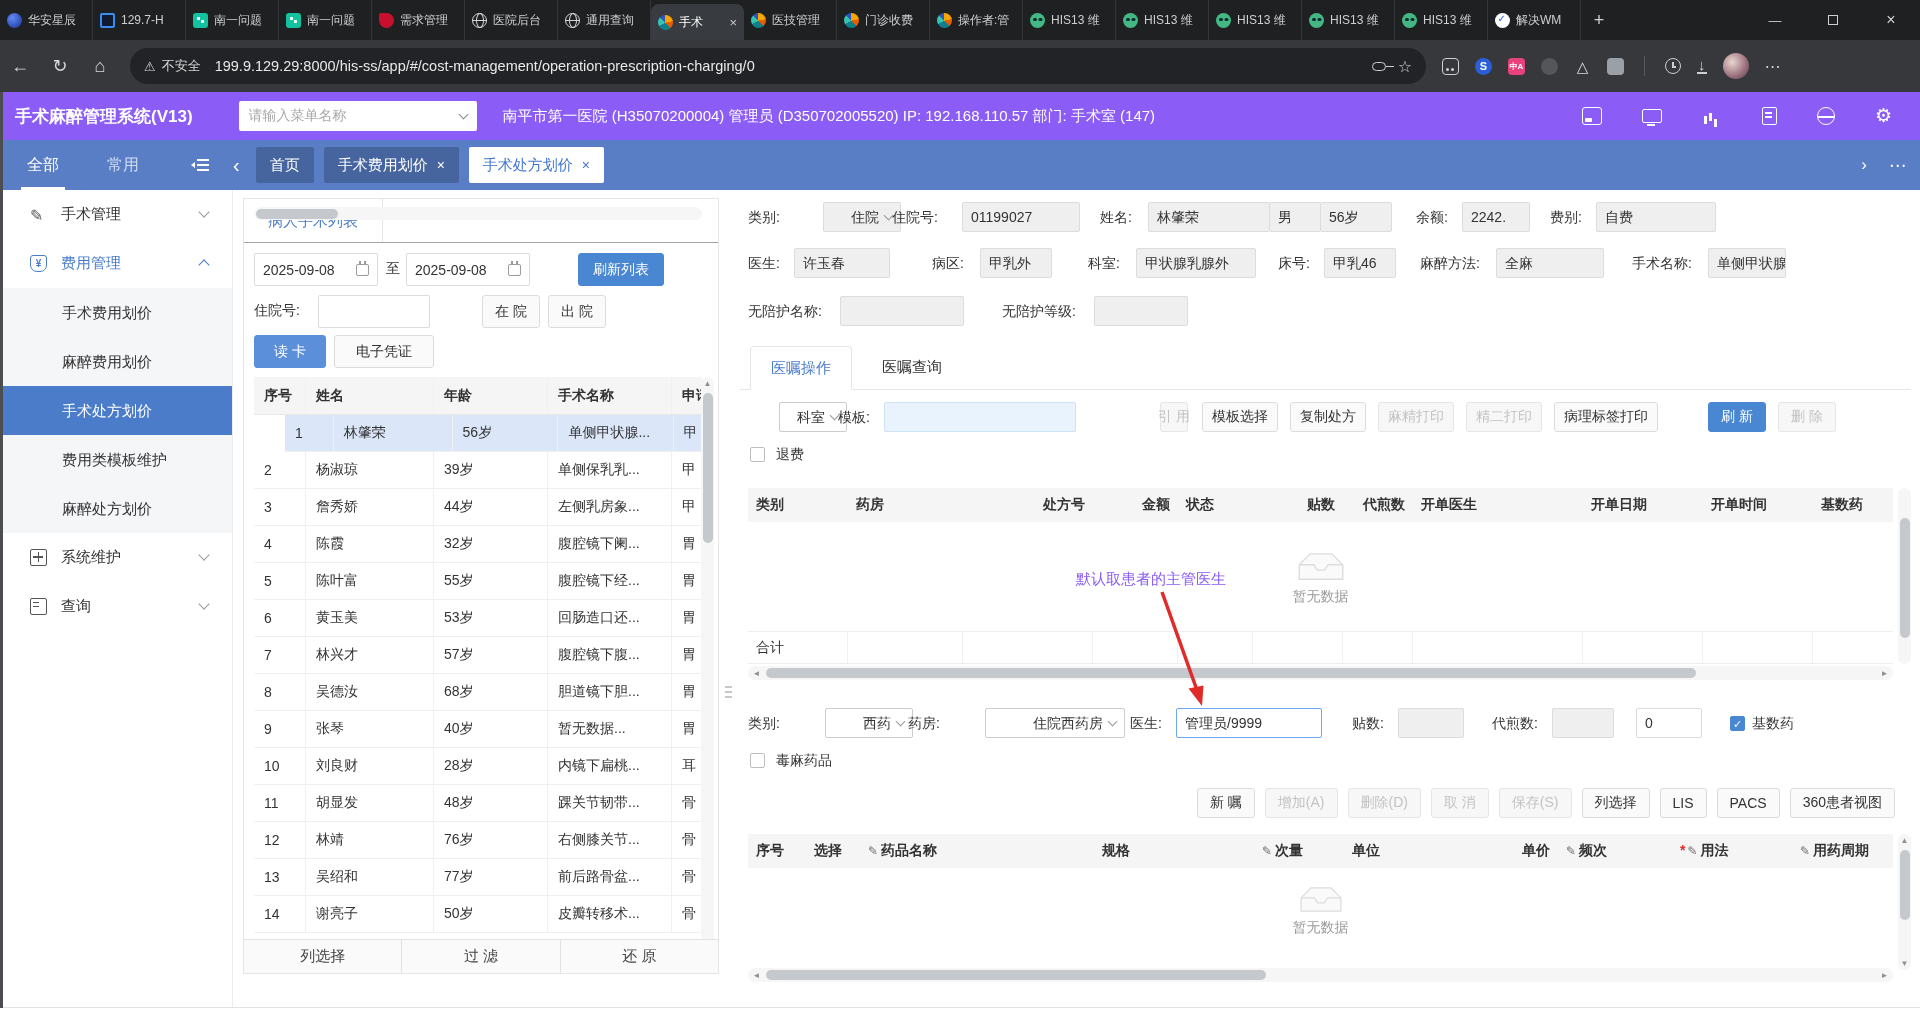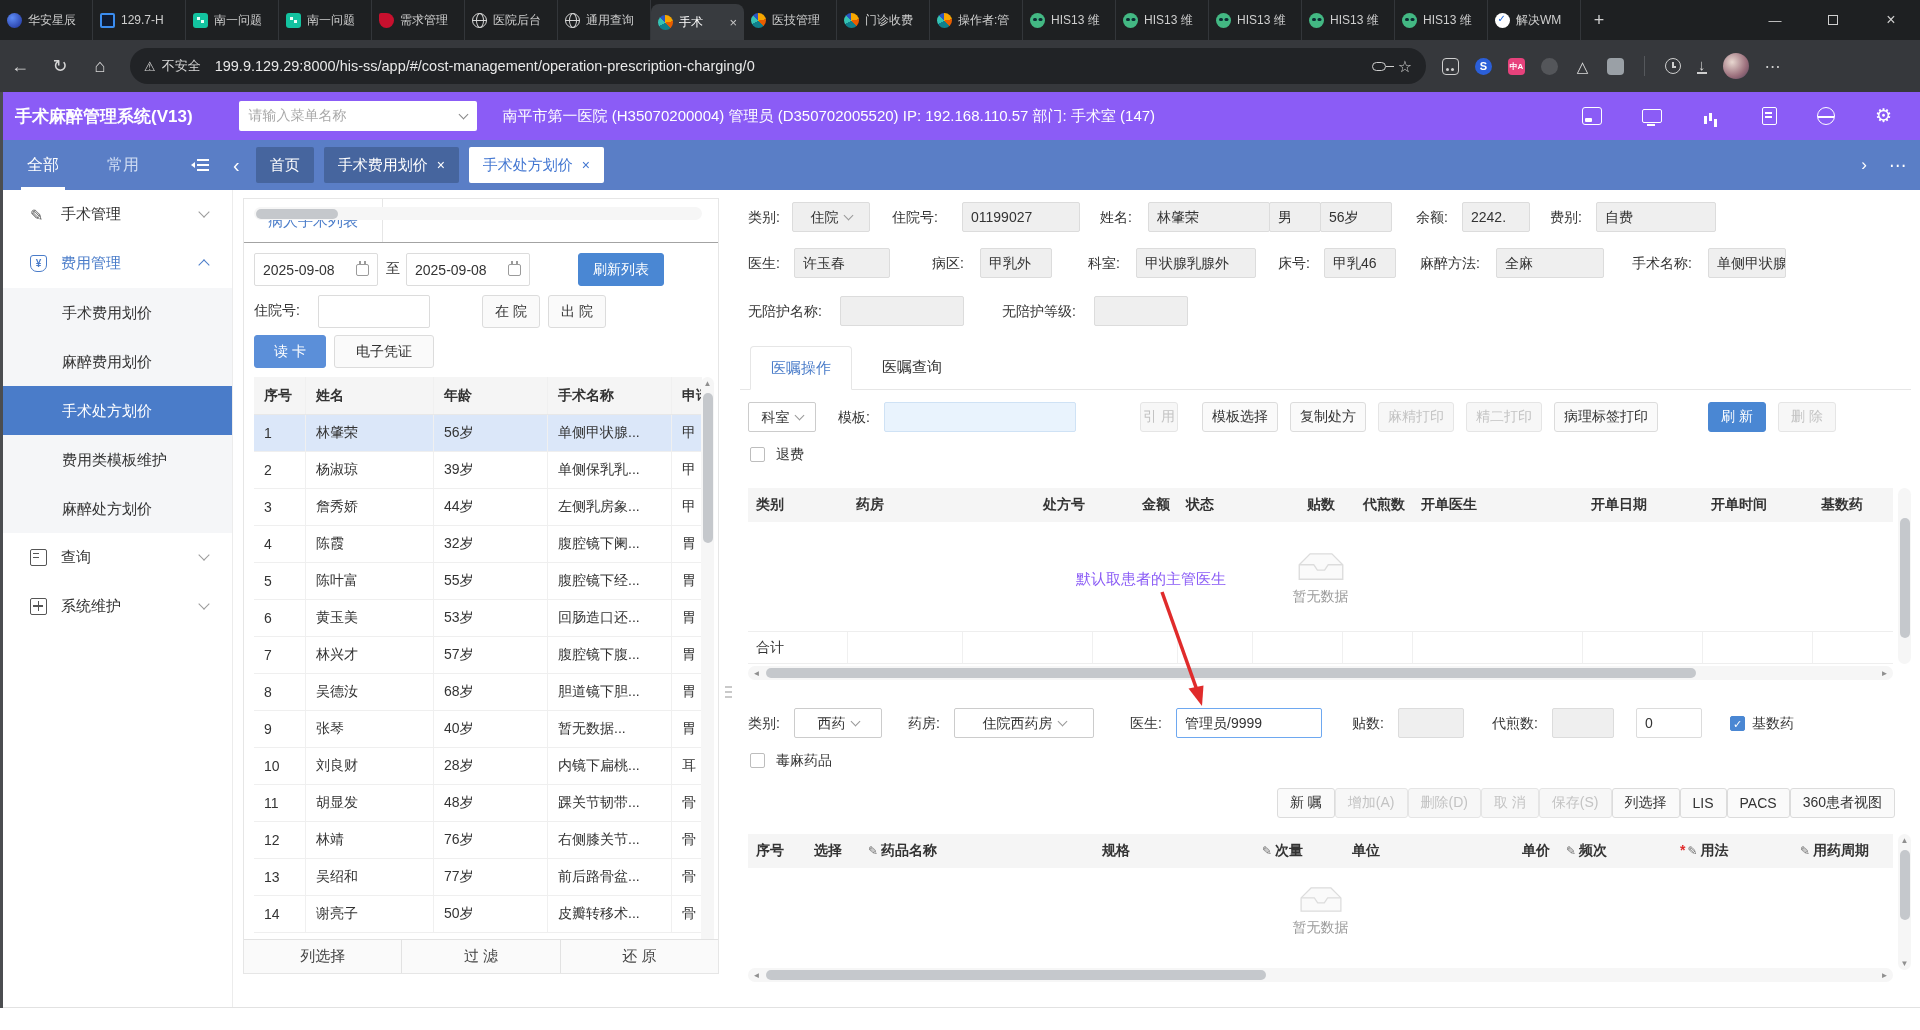--- a/index.html
+++ b/index.html
@@ -163,21 +163,21 @@
 
 .splitter { position:absolute; left:722px; top:496px; width:8px; }
 .splitter i { display:block; width:7px; height:2px; background:#c9c9c9; margin-bottom:3px; }
 
 
 .right-panel { position:absolute; left:737px; top:10px; width:1171px; height:774px; }
 .row { position:absolute; left:0; right:0; height:30px; }
 .lbl { font-size:14px; color:#333; line-height:30px; position:absolute; white-space:nowrap; }
 .ro { position:absolute; height:30px; line-height:28px; background:#efefef; border:1px solid #dcdcdc; border-radius:2px;
   padding:0 8px; font-size:14px; overflow:hidden; white-space:nowrap; }
-.sel { display:flex; align-items:center; justify-content:center; }
+.sel { display:flex; align-items:center; justify-content:flex-end;margin-left:31px; }
 .cv { width:7px; height:7px; border-right:1.5px solid #999; border-bottom:1.5px solid #999; transform:rotate(45deg);
   margin-top:-3px; flex:none; margin-left:6px; }
 .wsel { background:#fff; border:1px solid #ccc; }
 .ord-tabs { position:absolute; left:0; right:0; top:146px; height:44px; border-bottom:1px solid #e6e6e6; }
 .otab { position:absolute; top:0; height:44px; line-height:42px; padding:0 20px; font-size:15px; }
 .otab.active { border:1px solid #e6e6e6; border-bottom:1px solid #fff; border-radius:4px 4px 0 0; color:#4a7cc9; background:#fff; }
 .toolbar { position:absolute; left:0; right:0; top:202px; height:32px; }
 .tb { position:absolute; top:0; }
 .chk { width:15px; height:15px; border:1px solid #bdbdbd; border-radius:2px; background:#fff; display:inline-block;
   vertical-align:-3px; }
@@ -188,21 +188,21 @@
 .ot .c5{width:75px}.ot .c6{width:90px;text-align:right}.ot .c7{width:70px;text-align:right}.ot .c8{width:170px}
 .ot .c9{width:120px}.ot .c10{width:110px}.ot .c11{width:80px}
 .otbody { height:110px; border-bottom:1px solid #eee; display:flex; flex-direction:column; align-items:center;
   justify-content:center; }
 .emptytxt { color:#9b9b9b; font-size:14px; margin-top:2px; }
 .totrow { display:flex; height:32px; align-items:center; border-bottom:1px solid #eee; }
 .totrow .otc { height:100%; line-height:31px; border-right:1px solid #f0f0f0; }
 .anno { position:absolute; color:#8b5cf6; font-size:15px; z-index:6; }
 .eform { position:absolute; left:0; right:0; top:508px; height:32px; }
 .focusinp { background:#fff; border:1px solid #6ea8f0; }
-.abtns { position:absolute; right:16px; top:588px; display:flex; }
+.abtns { position:absolute; right:16px; top:588px; display:flex; gap:10px; }
 .dg .c1{width:58px}.dg .c2{width:54px}.dg .c3{width:234px}.dg .c4{width:160px}.dg .c5{width:90px}
 .dg .c6{width:130px}.dg .c7{width:84px;text-align:right}.dg .c8{width:114px}.dg .c9{width:120px}.dg .c10{width:88px}
 .edit-ic { color:#6d6d6d; font-size:12px; margin-right:3px; font-weight:normal; }
 .req { color:#e02b2b; margin-right:2px; font-weight:bold; }
 input { outline:none; }
 </style>
 </head>
 <body>
 
 <div class="screen">
@@ -366,27 +366,27 @@
           <span class="sic ic-money">¥</span>
           <span>费用管理</span>
           <span class="chev up"></span>
         </div>
         <div class="sub-item">手术费用划价</div>
         <div class="sub-item">麻醉费用划价</div>
         <div class="sub-item active">手术处方划价</div>
         <div class="sub-item">费用类模板维护</div>
         <div class="sub-item">麻醉处方划价</div>
         <div class="side-item">
+          <span class="sic ic-sys"></span>
+          <span>系统维护</span>
+          <span class="chev down"></span>
+        </div>
+        <div class="side-item">
           <span class="sic ic-doc"></span>
           <span>查询</span>
-          <span class="chev down"></span>
-        </div>
-        <div class="side-item">
-          <span class="sic ic-sys"></span>
-          <span>系统维护</span>
           <span class="chev down"></span>
         </div>
       </div>
 
       <div class="mid-panel">
         <div class="mp-tabs">
           <span class="mp-tab">病人手术列表</span>
         </div>
         <div class="ab inp dateinp" style="left:10px;top:54px;width:124px">
           <span>2025-09-08</span>
@@ -586,21 +586,21 @@
           <span class="otab" style="left:122px">医嘱查询</span>
         </div>
 
         <div class="toolbar">
           <div class="ro wsel sel tb" style="left:8px;width:68px">
               <span>科室</span>
               <span class="cv"></span>
             </div>
           <span class="lbl tb" style="left:98px">模板:</span>
           <input class="tb inp" style="left: 144px; top: 0px; width: 192px; height: 30px; background: rgb(233, 243, 253); border-color: rgb(207, 226, 245);">
-          <div class="tb btn h30 dis" style="left:400px;width:38px">引 用</div>
+          <div class="tb btn h30 dis" style="left:420px;width:28px">引 用</div>
           <div class="tb btn h30" style="left:462px;width:76px">模板选择</div>
           <div class="tb btn h30" style="left:550px;width:76px">复制处方</div>
           <div class="tb btn h30 dis" style="left:638px;width:76px">麻精打印</div>
           <div class="tb btn h30 dis" style="left:726px;width:76px">精二打印</div>
           <div class="tb btn h30" style="left:814px;width:104px">病理标签打印</div>
           <div class="tb btn h30 primary" style="left:968px;width:58px">刷 新</div>
           <div class="tb btn h30 dis" style="left:1038px;width:58px">删 除</div>
         </div>
 
         <div class="ab" style="left:10px;top:246px">

